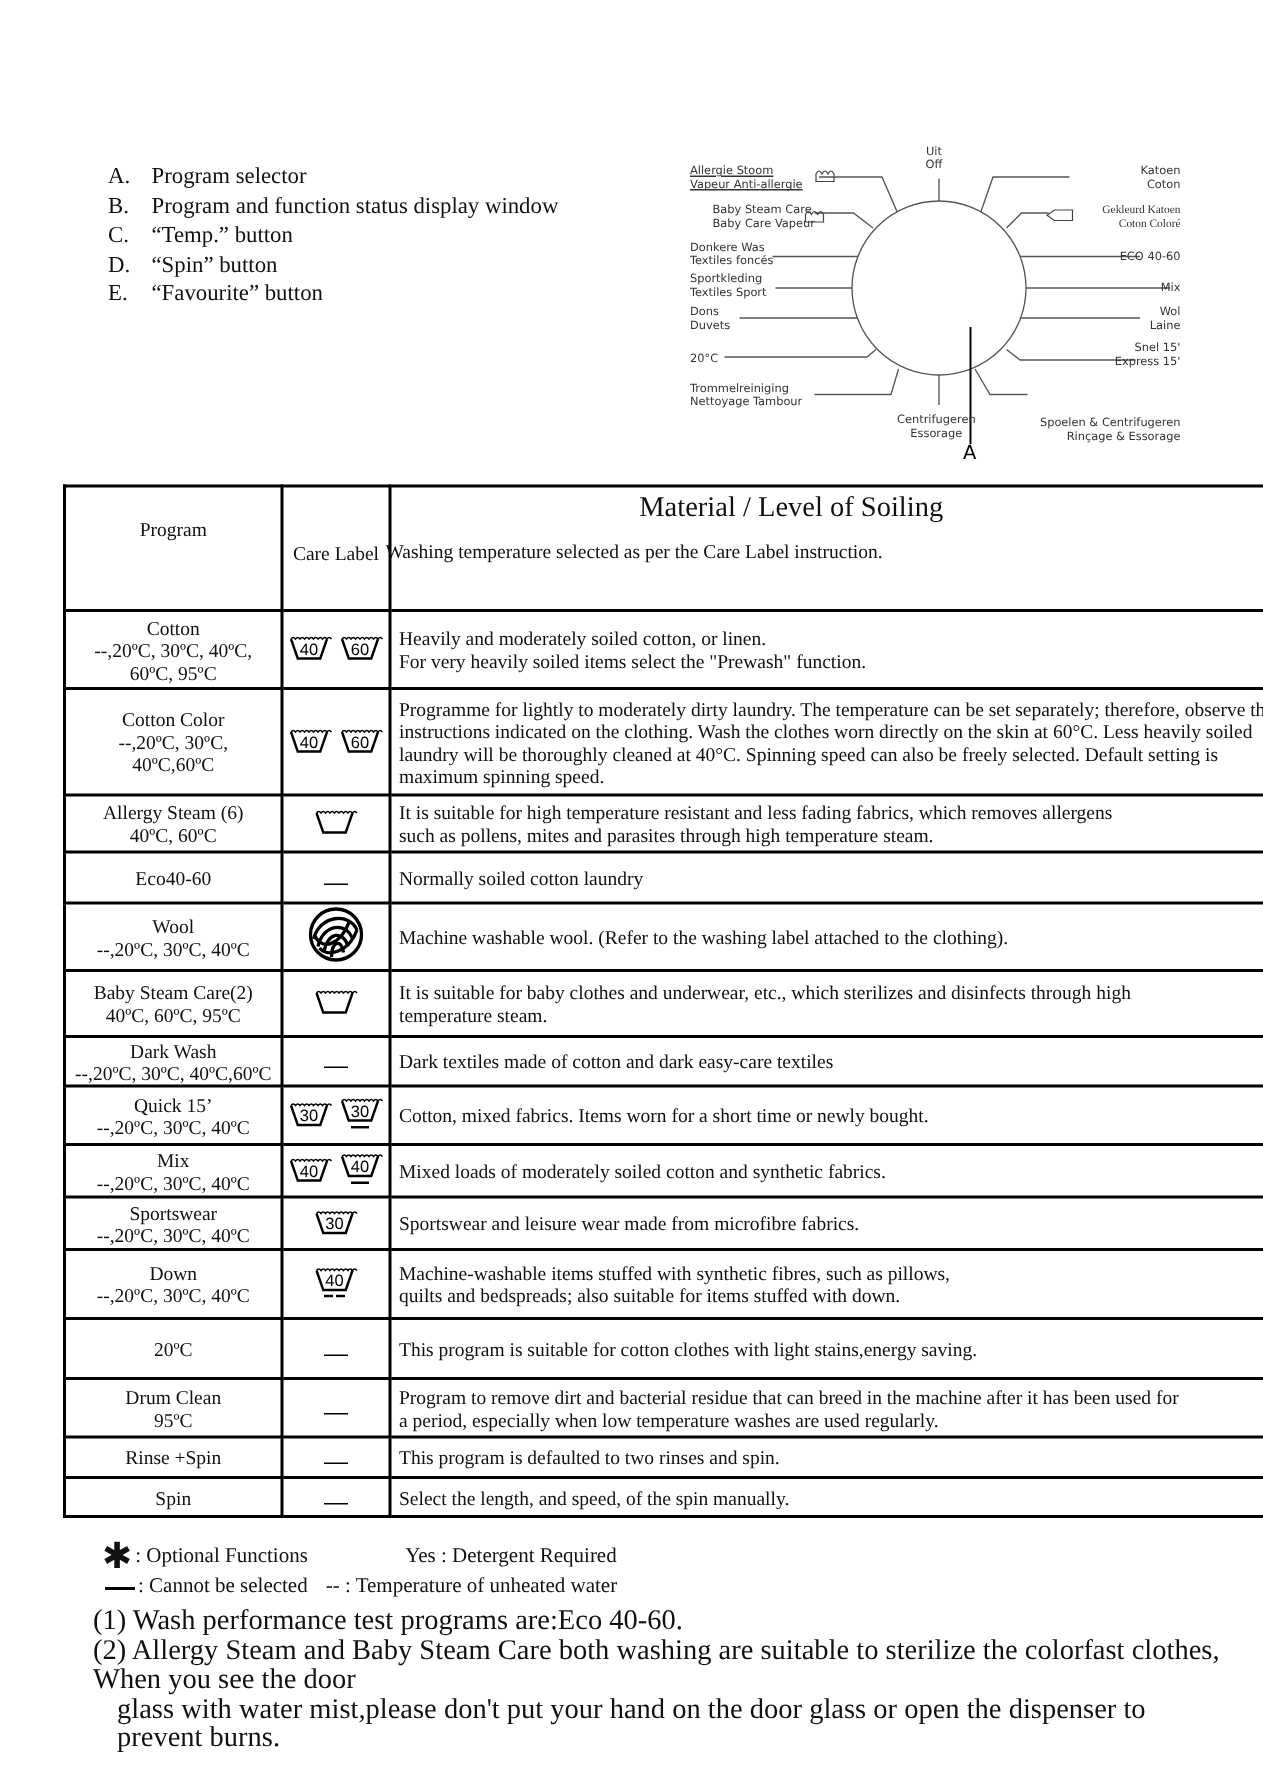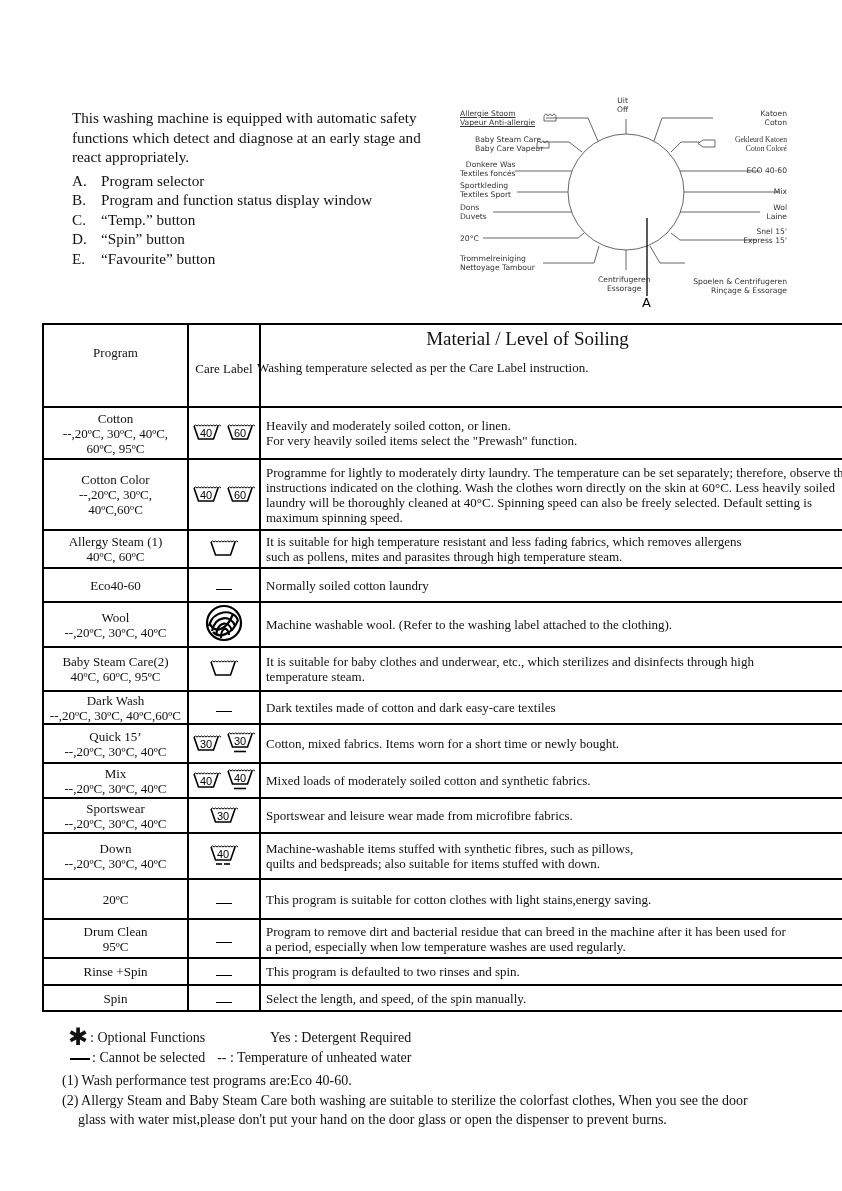--- a/index.html
+++ b/index.html
@@ -28,29 +28,28 @@
   .hdr-mat { font-size: 19px; text-align: center; display: block; margin-top: 6px; margin-right: 60px; }
   .hdr-sub { display: block; margin-top: 14px; font-size: 13px; margin-left: -4px; }
   .ptemp { display: block; }
   .care { display: inline-flex; gap: 4px; align-items: center; justify-content: center; }
   .dash { display: inline-block; width: 16px; height: 0; border-top: 1.6px solid #000; }
 
   .legend { position: absolute; left: 68px; top: 1028px; font-size: 14px; line-height: 19.5px; }
   .legend .row { display: flex; white-space: nowrap; }
   .legend .star { font-size: 24px; font-weight: bold; line-height: 18px; margin-right: 2px; font-family: "DejaVu Sans", sans-serif; }
   .legend .bar { display: inline-block; width: 20px; border-top: 2px solid #000; margin: 10px 2px 0 2px; height: 0; }
-  .notes { position: absolute; left: 62px; top: 1071px; font-size: 14px; line-height: 19.5px; width: 760px; }
+  .notes { position: absolute; left: 62px; top: 1071px; font-size: 19px; line-height: 19.5px; width: 760px; }
   .notes p { margin: 0; }
   .notes .indent { padding-left: 16px; }
 </style>
 </head>
 <body>
 
 <div class="intro">
-  <p>This washing machine is equipped with automatic safety functions which detect and diagnose at an early stage and react appropriately.</p>
   <ol>
     <li>
         <span class="k">A.</span>
         <span>Program selector</span>
       </li>
     <li>
         <span class="k">B.</span>
         <span>Program and function status display window</span>
       </li>
     <li>
@@ -110,21 +109,21 @@
     </div>
 
   <div class="dlabel" style="left:5px;top:19px;text-decoration:underline;">
       <div>Allergie Stoom</div>
       <div>Vapeur Anti-allergie</div>
     </div>
   <div class="dlabel" style="left:20px;top:45px;">
       <div>Baby Steam Care</div>
       <div>Baby Care Vapeur</div>
     </div>
-  <div class="dlabel" style="left:5px;top:70px;text-align:right;">
+  <div class="dlabel" style="left:5px;top:70px;">
       <div>Donkere Was</div>
       <div>Textiles foncés</div>
     </div>
   <div class="dlabel" style="left:5px;top:91px;">
       <div>Sportkleding</div>
       <div>Textiles Sport</div>
     </div>
   <div class="dlabel" style="left:5px;top:113px;">
       <div>Dons</div>
       <div>Duvets</div>
@@ -224,21 +223,21 @@
                 <text x="14" y="14.5" font-family="Liberation Sans, sans-serif" font-size="11" text-anchor="middle" fill="#000">60</text>
               </svg></span>
           </span></td>
         <td class="desc">
           <span style="display:block">Programme for lightly to moderately dirty laundry. The temperature can be set separately; therefore, observe the instructions indicated on the clothing. Wash the clothes worn directly on the skin at 60°C. Less heavily soiled laundry will be thoroughly cleaned at 40°C. Spinning speed can also be freely selected. Default setting is maximum spinning speed.</span>
           <span style="display:block"></span>
         </td>
       </tr>
       <tr style="height: 38px;">
         <td class="pc">
-          <span class="ptemp">Allergy Steam (1)</span>
+          <span class="ptemp">Allergy Steam (6)</span>
           <span class="ptemp">40ºC, 60ºC</span>
           <span class="ptemp"></span>
         </td>
         <td class="cl"><span class="care">
             <span><svg width="30" height="19" viewBox="0 0 30 19">
                 <path d="M2,4 q1.5,-2 3,0 q1.5,-2 3,0 q1.5,-2 3,0 q1.5,-2 3,0 q1.5,-2 3,0 q1.5,-2 3,0 q1.5,-2 3,0 q1.5,-2 3,0 q1.5,-2 3,0" fill="none" stroke="#000" stroke-width="1"></path>
                 <path d="M2,4 L6.5,17 H21.5 L26,4" fill="none" stroke="#000" stroke-width="1.6"></path>
               </svg></span>
           </span></td>
         <td class="desc">

